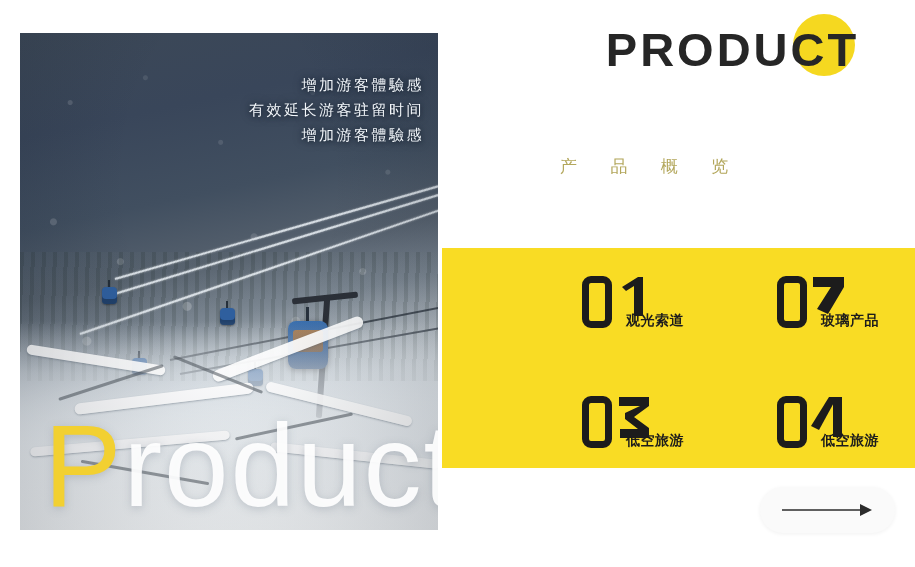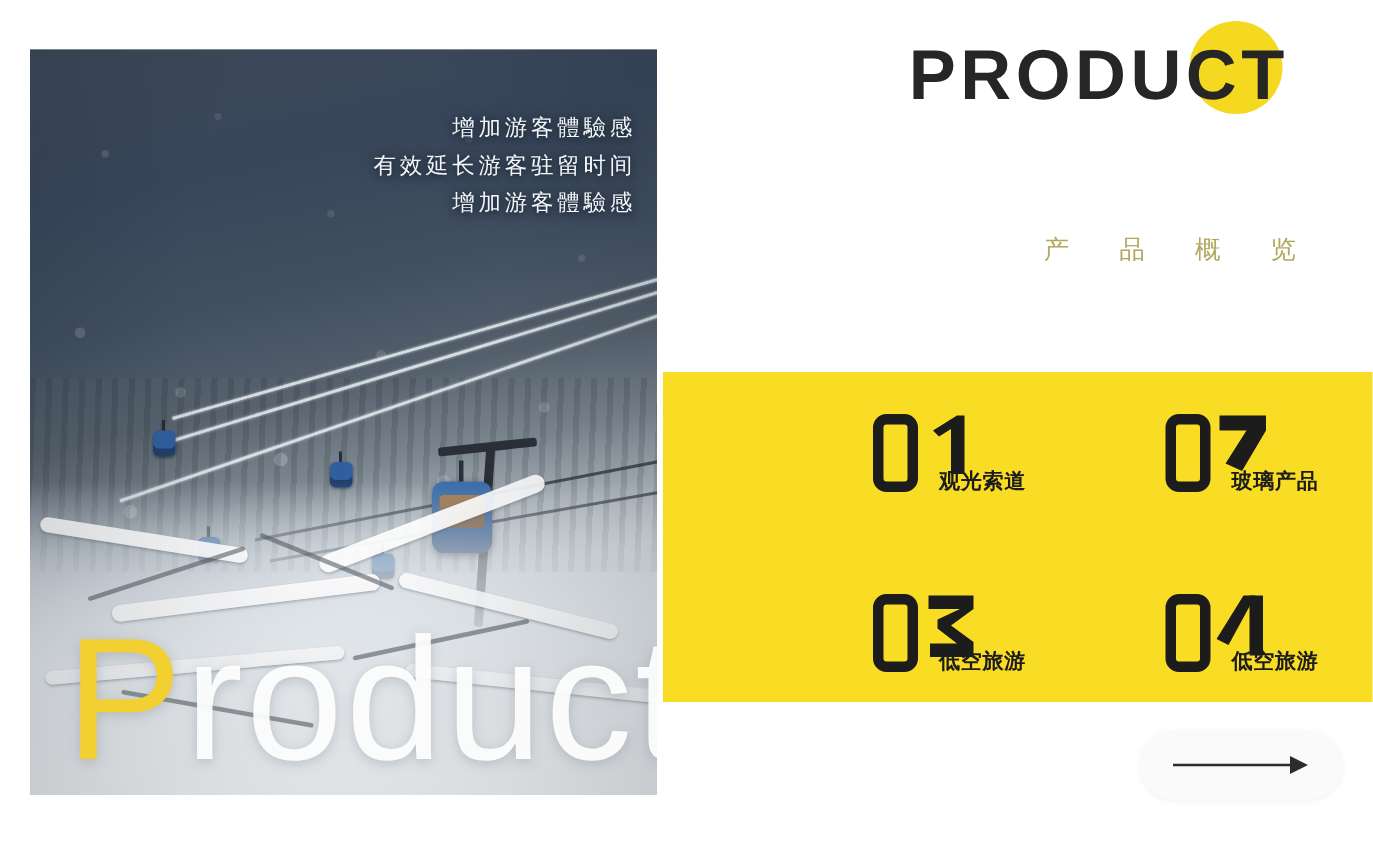--- a/index.html
+++ b/index.html
@@ -208,21 +208,20 @@
     letter-spacing: 3px;
     color: #262626;
     line-height: 60px;
     white-space: nowrap;
   }
   #title-sub {
     position: absolute;
     left: 560px;
     top: 155px;
     width: 340px;
-    text-align: right;
     padding-right: 22px;
     box-sizing: border-box;
     font-family: "DejaVu Sans", sans-serif;
     font-size: 17px;
     letter-spacing: 14px;
     color: #b3a75c;
     white-space: nowrap;
   }
 
   

